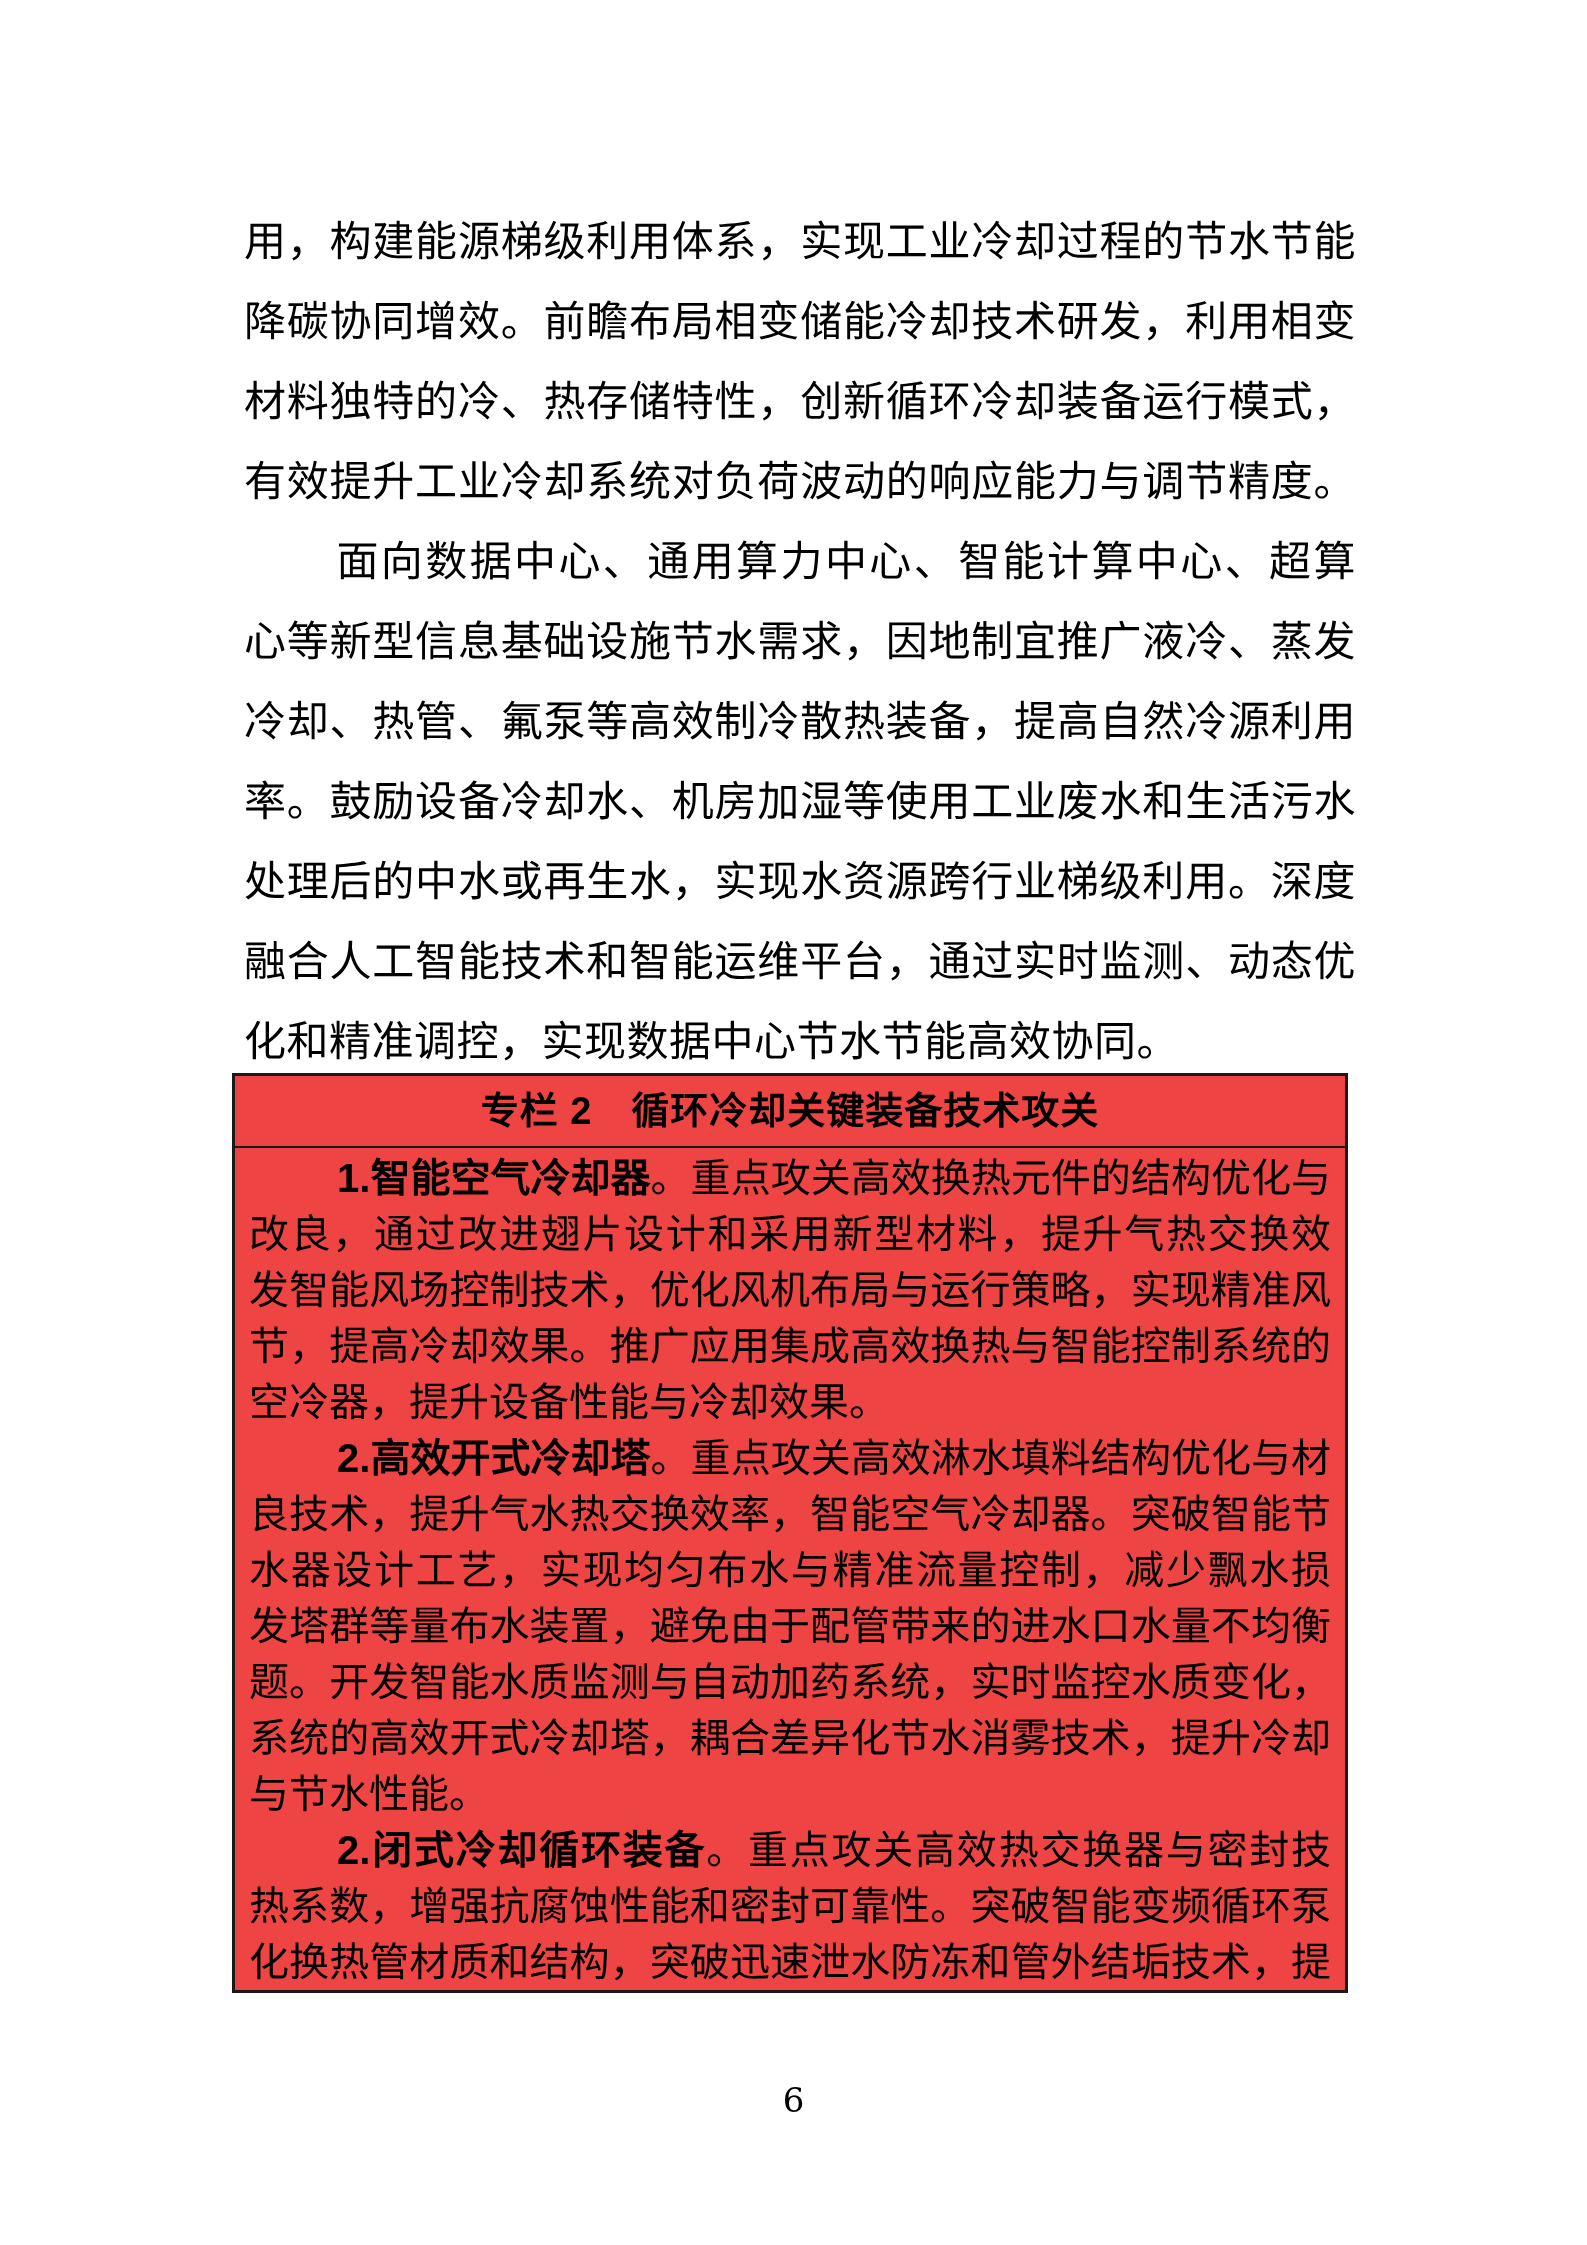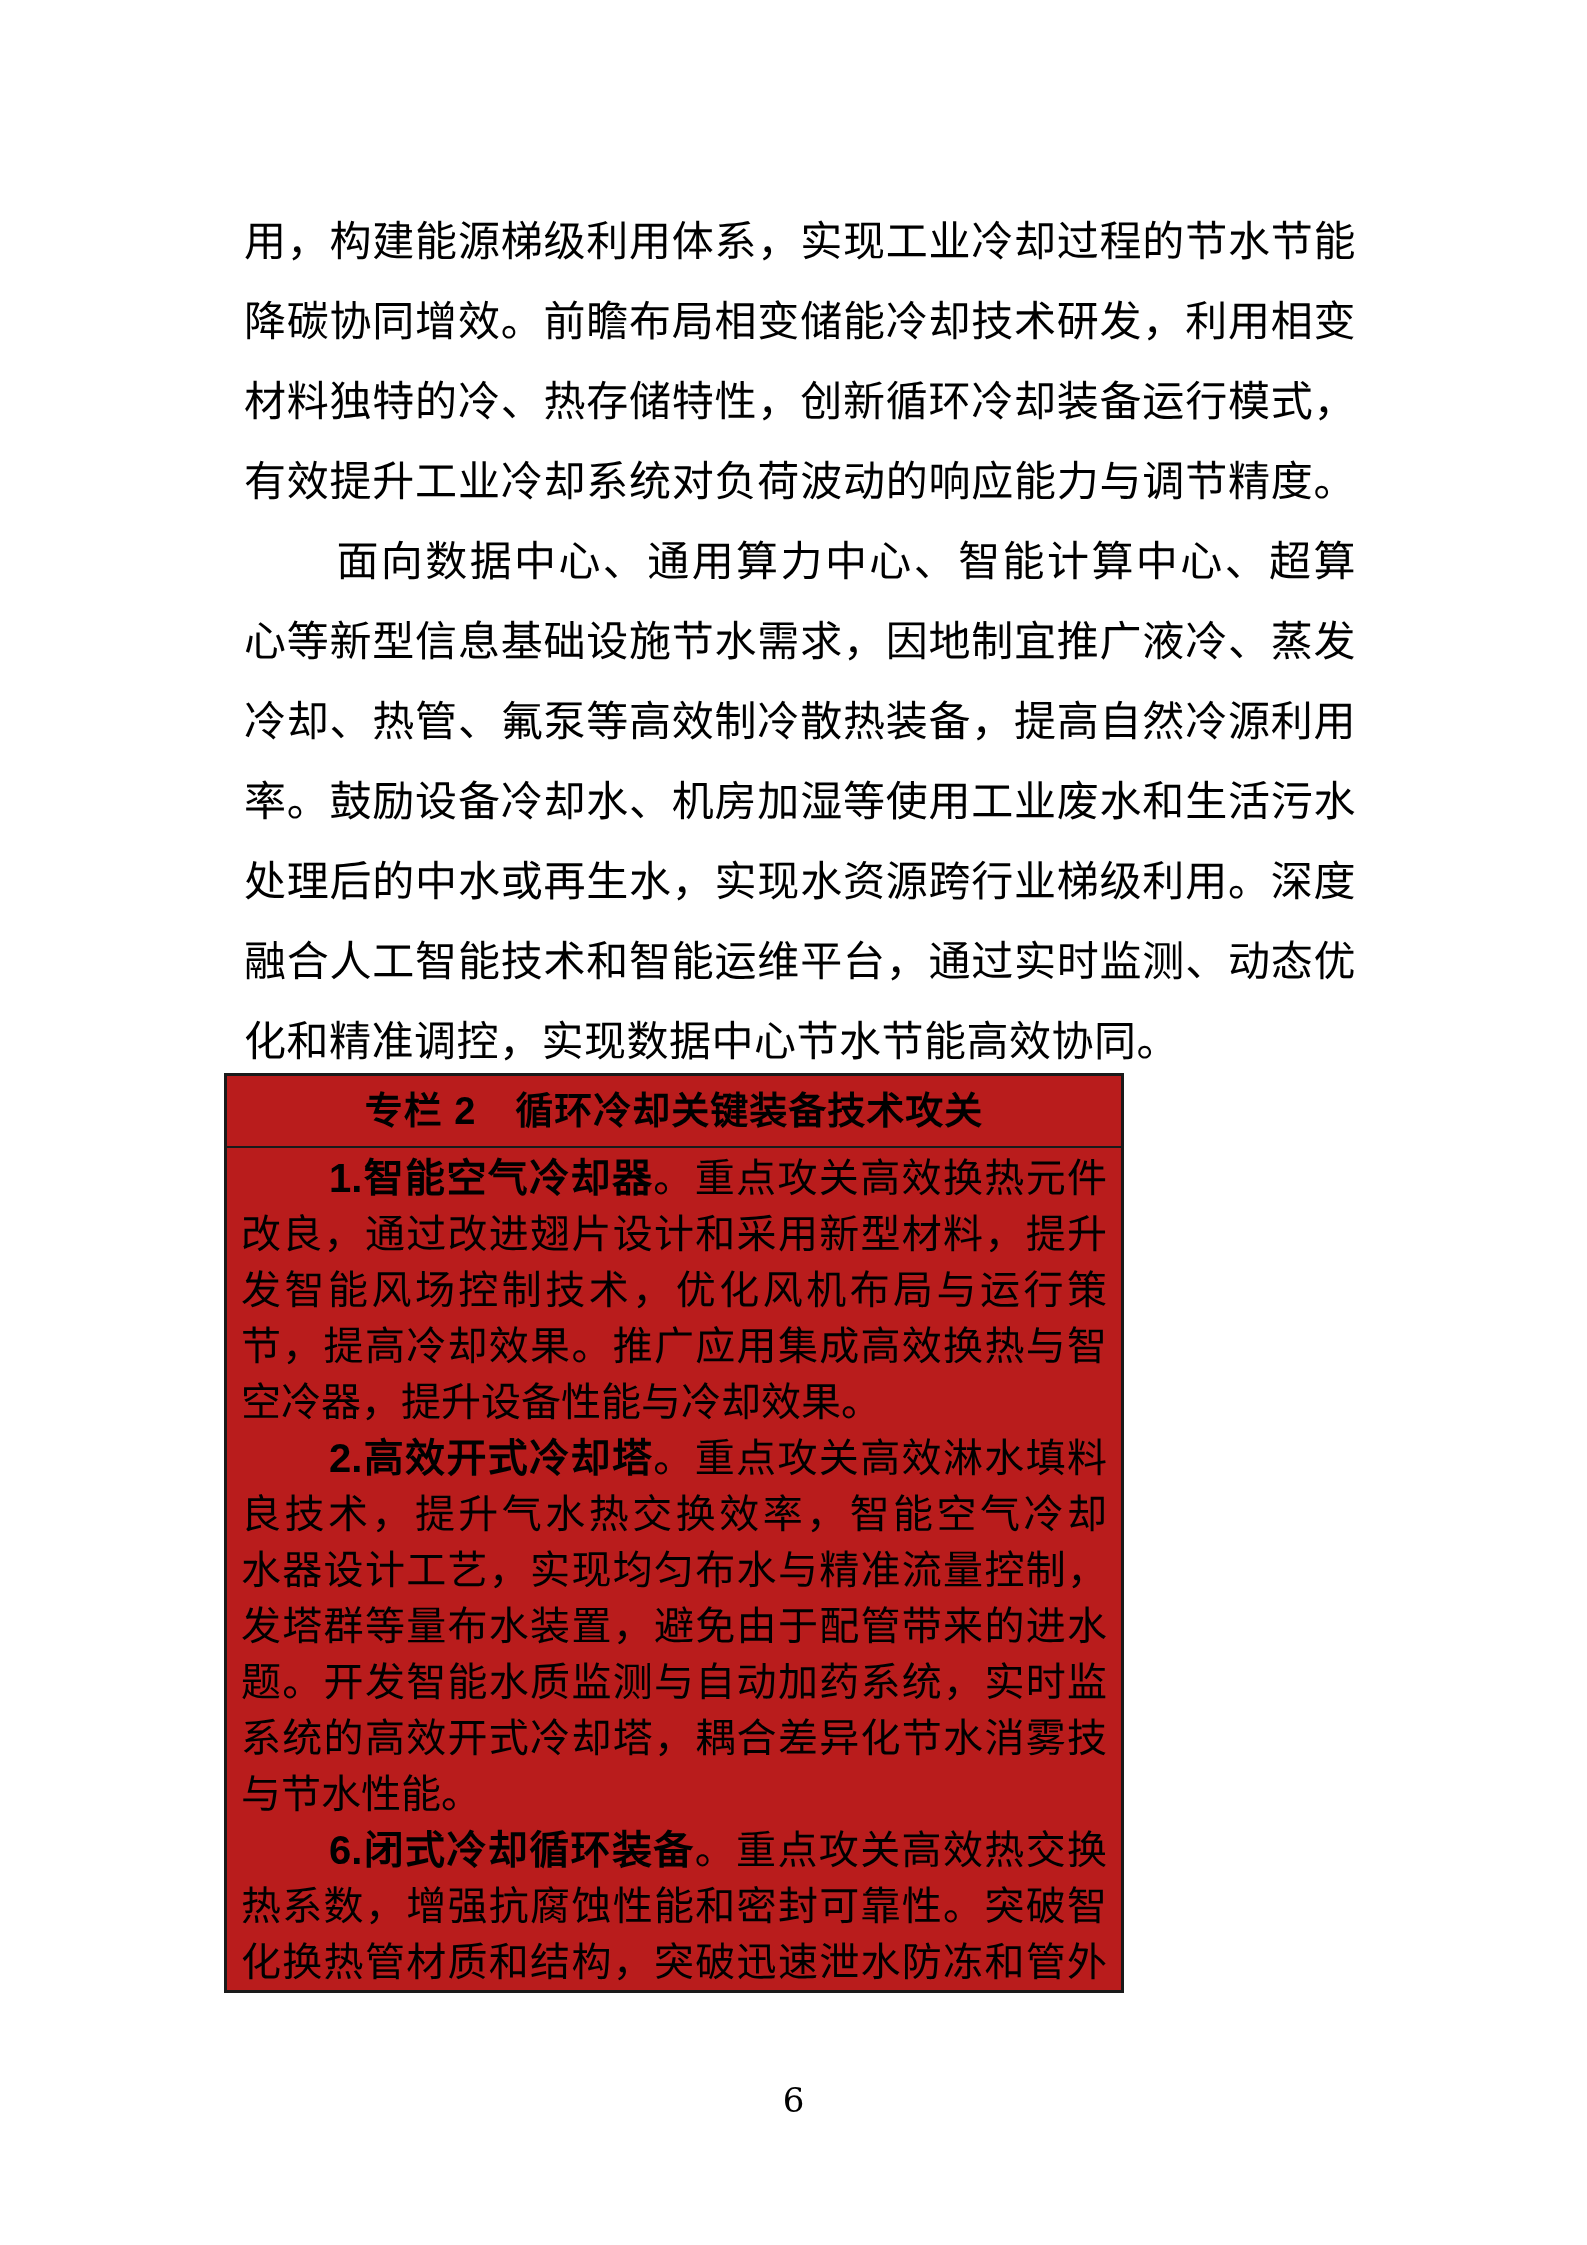--- a/index.html
+++ b/index.html
@@ -30,26 +30,26 @@
     letter-spacing: 0.5px;
     text-align: justify;
     text-align-last: justify;
     text-justify: inter-character;
     white-space: normal;
     overflow: hidden;
   }
   
   .callout {
     position: absolute;
-    left: 224px;
+    left: 232px;
     top: 1073px;
-    width: 900px;
+    width: 1116px;
     box-sizing: border-box;
     border: 3px solid #1a1a1a;
-    background: #b91c1c;
+    background: #ef4444;
   }
   .callout-title {
     height: 70px;
     line-height: 70px;
     text-align: center;
     font-size: 38px;
     font-weight: bold;
     font-family: "Liberation Sans", "DejaVu Sans", sans-serif;
     border-bottom: 2px solid #1a1a1a;
     letter-spacing: 1px;
@@ -136,21 +136,21 @@
 
         <div class="line"><span class="rest">发塔群等量布水装置，避免由于配管带来的进水口水量不均衡问</span></div>
 
         <div class="line"><span class="rest">题。开发智能水质监测与自动加药系统，实时监控水质变化，精准</span></div>
 
 
         <div class="line"><span class="rest">系统的高效开式冷却塔，耦合差异化节水消雾技术，提升冷却效率</span></div>
 
         <div class="line short"><span class="rest">与节水性能。</span></div>
 
-        <div class="line indent"><span class="lead">6.闭式冷却循环装备</span><span class="rest">。重点攻关高效热交换器与密封技术，优</span></div>
+        <div class="line indent"><span class="lead">2.闭式冷却循环装备</span><span class="rest">。重点攻关高效热交换器与密封技术，优</span></div>
 
         <div class="line"><span class="rest">热系数，增强抗腐蚀性能和密封可靠性。突破智能变频循环泵控制</span></div>
 
         <div class="line"><span class="rest">化换热管材质和结构，突破迅速泄水防冻和管外结垢技术，提高换</span></div>
       </div>
   </div>
 
   <div class="page-number">6</div>
 
 </div>

